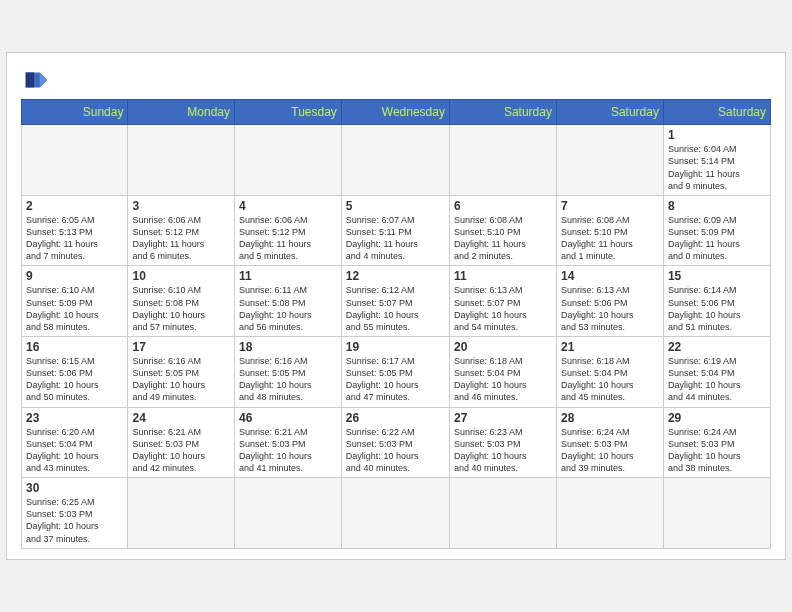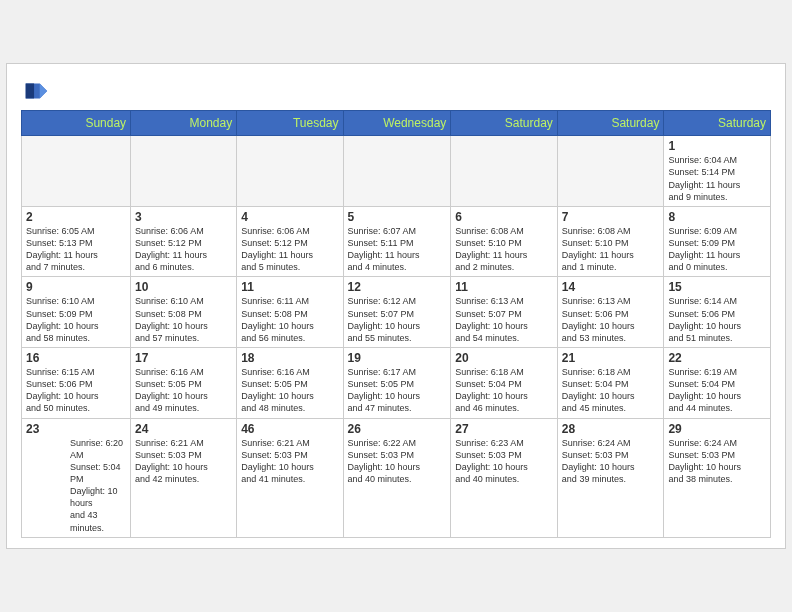--- a/index.html
+++ b/index.html
@@ -295,21 +295,21 @@
             <span class="day-number">22</span>
             <div class="day-info" style="white-space: pre-line;">Sunrise: 6:19 AM
 Sunset: 5:04 PM
 Daylight: 10 hours
 and 44 minutes.</div>
           </td>
         </tr>
         <tr>
           <td>
             <span class="day-number">23</span>
-            <div class="day-info" style="white-space: pre-line; margin-left: 44px;">Sunrise: 6:20 AM
+            <div class="day-info" style="white-space: pre-line;">Sunrise: 6:20 AM
 Sunset: 5:04 PM
 Daylight: 10 hours
 and 43 minutes.</div>
           </td>
           <td>
             <span class="day-number">24</span>
             <div class="day-info" style="white-space: pre-line;">Sunrise: 6:21 AM
 Sunset: 5:03 PM
 Daylight: 10 hours
 and 42 minutes.</div>
@@ -342,16 +342,31 @@
 Daylight: 10 hours
 and 39 minutes.</div>
           </td>
           <td>
             <span class="day-number">29</span>
             <div class="day-info" style="white-space: pre-line;">Sunrise: 6:24 AM
 Sunset: 5:03 PM
 Daylight: 10 hours
 and 38 minutes.</div>
           </td>
+        </tr>
+        <tr class="last-row">
+          <td>
+            <span class="day-number">30</span>
+            <div class="day-info" style="white-space: pre-line;">Sunrise: 6:25 AM
+Sunset: 5:03 PM
+Daylight: 10 hours
+and 37 minutes.</div>
+          </td>
+          <td class="empty"></td>
+          <td class="empty"></td>
+          <td class="empty"></td>
+          <td class="empty"></td>
+          <td class="empty"></td>
+          <td class="empty"></td>
         </tr>
       </tbody>
   </table>
 </div>
 
 </body></html>

